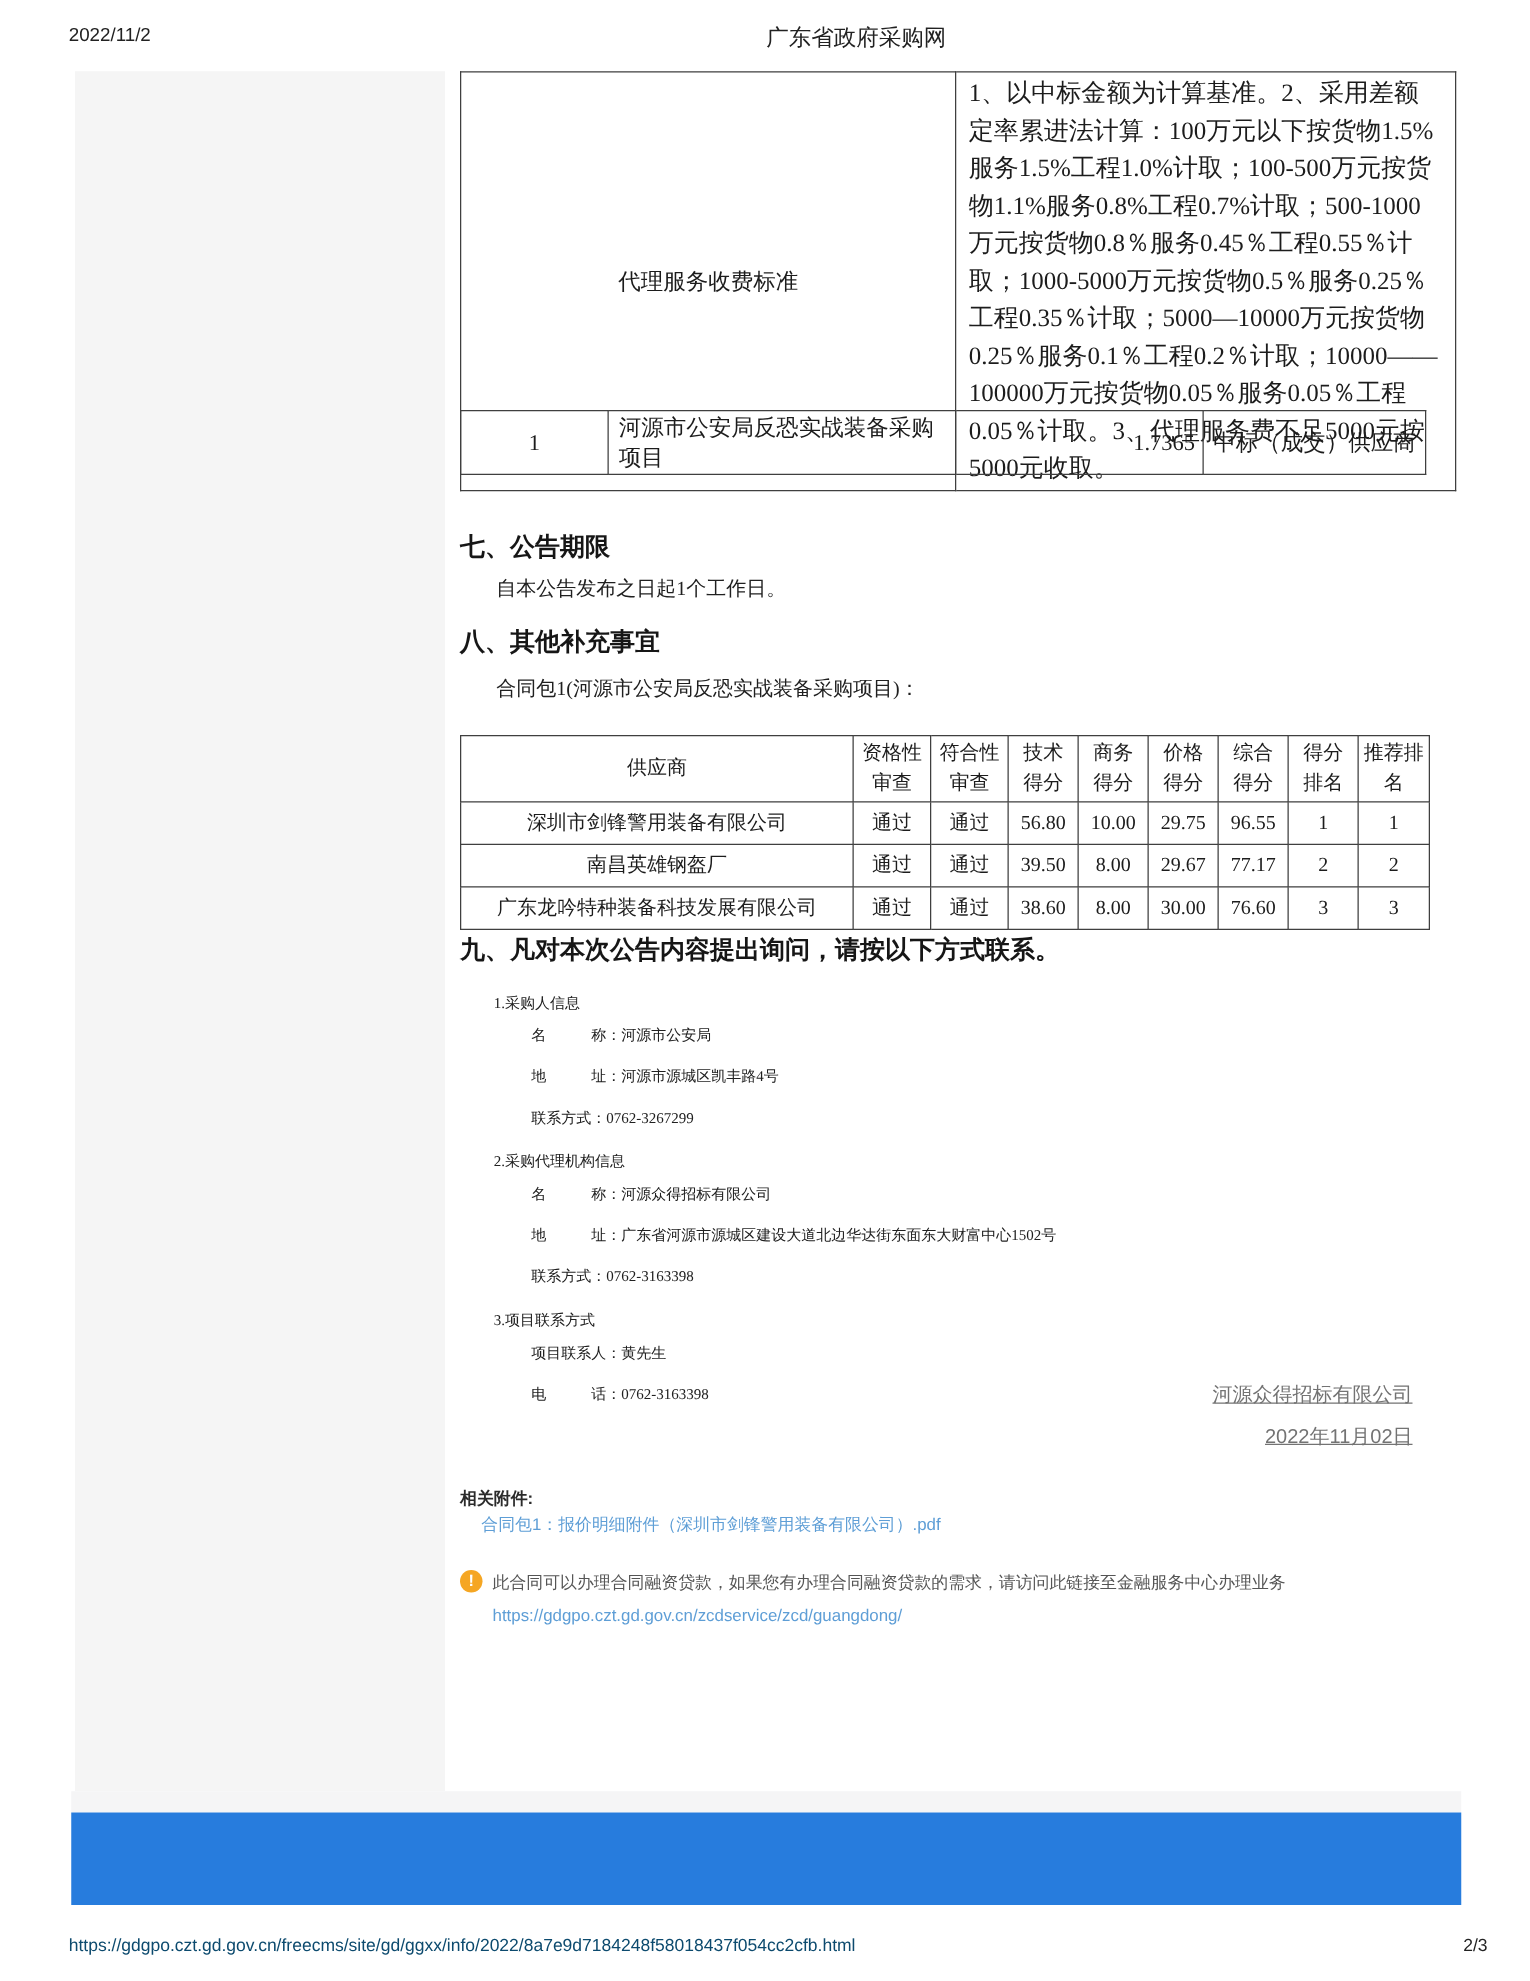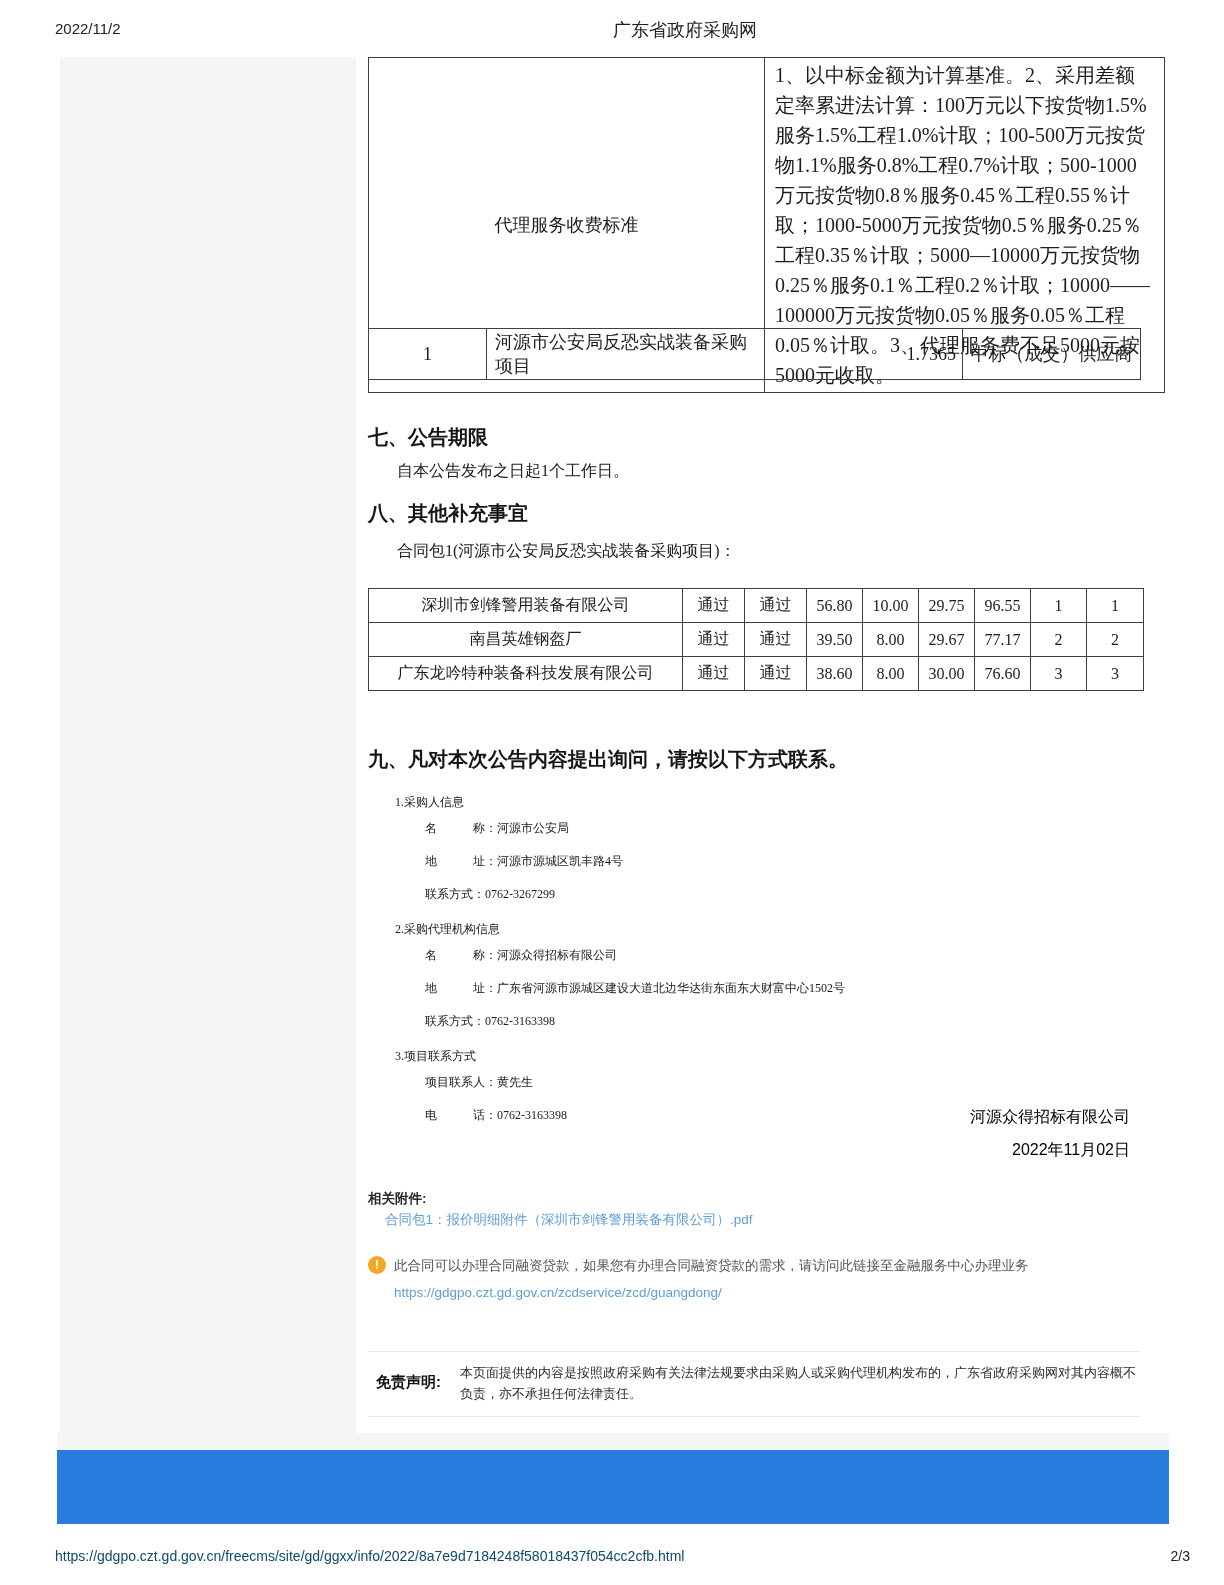--- a/index.html
+++ b/index.html
@@ -42,21 +42,21 @@
   .h7{left:368px;top:424px;}
   .p7{left:397px;top:461px;}
   .h8{left:368px;top:500px;}
   .p8{left:397px;top:541px;}
   .h9{left:368px;top:746px;}
 
   .contact{left:368px;top:784px;width:772px;font-size:12px;color:#202020;}
   .contact .grp{padding-left:27px;line-height:20px;margin-top:8px;}
   .contact .ln{padding-left:57px;line-height:33px;}
 
-  .sign{left:368px;top:1100px;width:762px;text-align:right;font-size:16px;color:#000000;line-height:33px;}
+  .sign{left:368px;top:1100px;width:762px;text-align:right;font-size:16px;color:#737373;line-height:33px;text-decoration:underline;}
 
   .attach-title{left:368px;top:1190px;font-size:13.5px;font-weight:600;color:#2b2b2b;}
   .attach-link{left:385px;top:1211px;font-size:13.5px;color:#5e9ed6;text-decoration:none;}
 
   .notice-icon{left:368px;top:1256px;width:18px;height:18px;border-radius:50%;background:#f5a623;
                color:#ffffff;font-size:13px;font-weight:bold;text-align:center;line-height:18px;}
   .notice-text{left:394px;top:1257px;font-size:13.5px;color:#555555;}
   .notice-link{left:394px;top:1285px;font-size:13.5px;color:#5e9ed6;text-decoration:none;}
 
   .disclaimer{left:368px;top:1351px;width:772px;height:64px;
@@ -112,20 +112,31 @@
         <col style="width:62px">
         <col style="width:62px">
       <col style="width:56px">
         <col style="width:56px">
         <col style="width:56px">
       <col style="width:56px">
         <col style="width:56px">
         <col style="width:57px">
     </colgroup>
     <tbody>
+        <tr>
+      <th>供应商</th>
+      <th>资格性审查</th>
+      <th>符合性审查</th>
+      <th>技术得分</th>
+      <th>商务得分</th>
+      <th>价格得分</th>
+      <th>综合得分</th>
+      <th>得分排名</th>
+      <th>推荐排名</th>
+    </tr>
     <tr>
       <td>深圳市剑锋警用装备有限公司</td>
       <td>通过</td>
       <td>通过</td>
       <td>56.80</td>
       <td>10.00</td>
       <td>29.75</td>
       <td>96.55</td>
       <td>1</td>
       <td>1</td>
@@ -176,24 +187,20 @@
     <div>2022年11月02日</div>
   </div>
 
   <div class="abs attach-title">相关附件:</div>
   <a href="#" class="abs attach-link">合同包1：报价明细附件（深圳市剑锋警用装备有限公司）.pdf</a>
 
   <div class="abs notice-icon">!</div>
   <div class="abs notice-text">此合同可以办理合同融资贷款，如果您有办理合同融资贷款的需求，请访问此链接至金融服务中心办理业务</div>
   <a href="#" class="abs notice-link">https://gdgpo.czt.gd.gov.cn/zcdservice/zcd/guangdong/</a>
 
-  <div class="abs disclaimer">
-    <div class="disc-label">免责声明:</div>
-    <div class="disc-text">本页面提供的内容是按照政府采购有关法律法规要求由采购人或采购代理机构发布的，广东省政府采购网对其内容概不负责，亦不承担任何法律责任。</div>
-  </div>
 
   <div class="abs gray-strip"></div>
   <div class="abs blue-bar"></div>
 
   <div class="abs ftr-url">https://gdgpo.czt.gd.gov.cn/freecms/site/gd/ggxx/info/2022/8a7e9d7184248f58018437f054cc2cfb.html</div>
   <div class="abs ftr-page">2/3</div>
 
 </div>
 
 </body></html>

